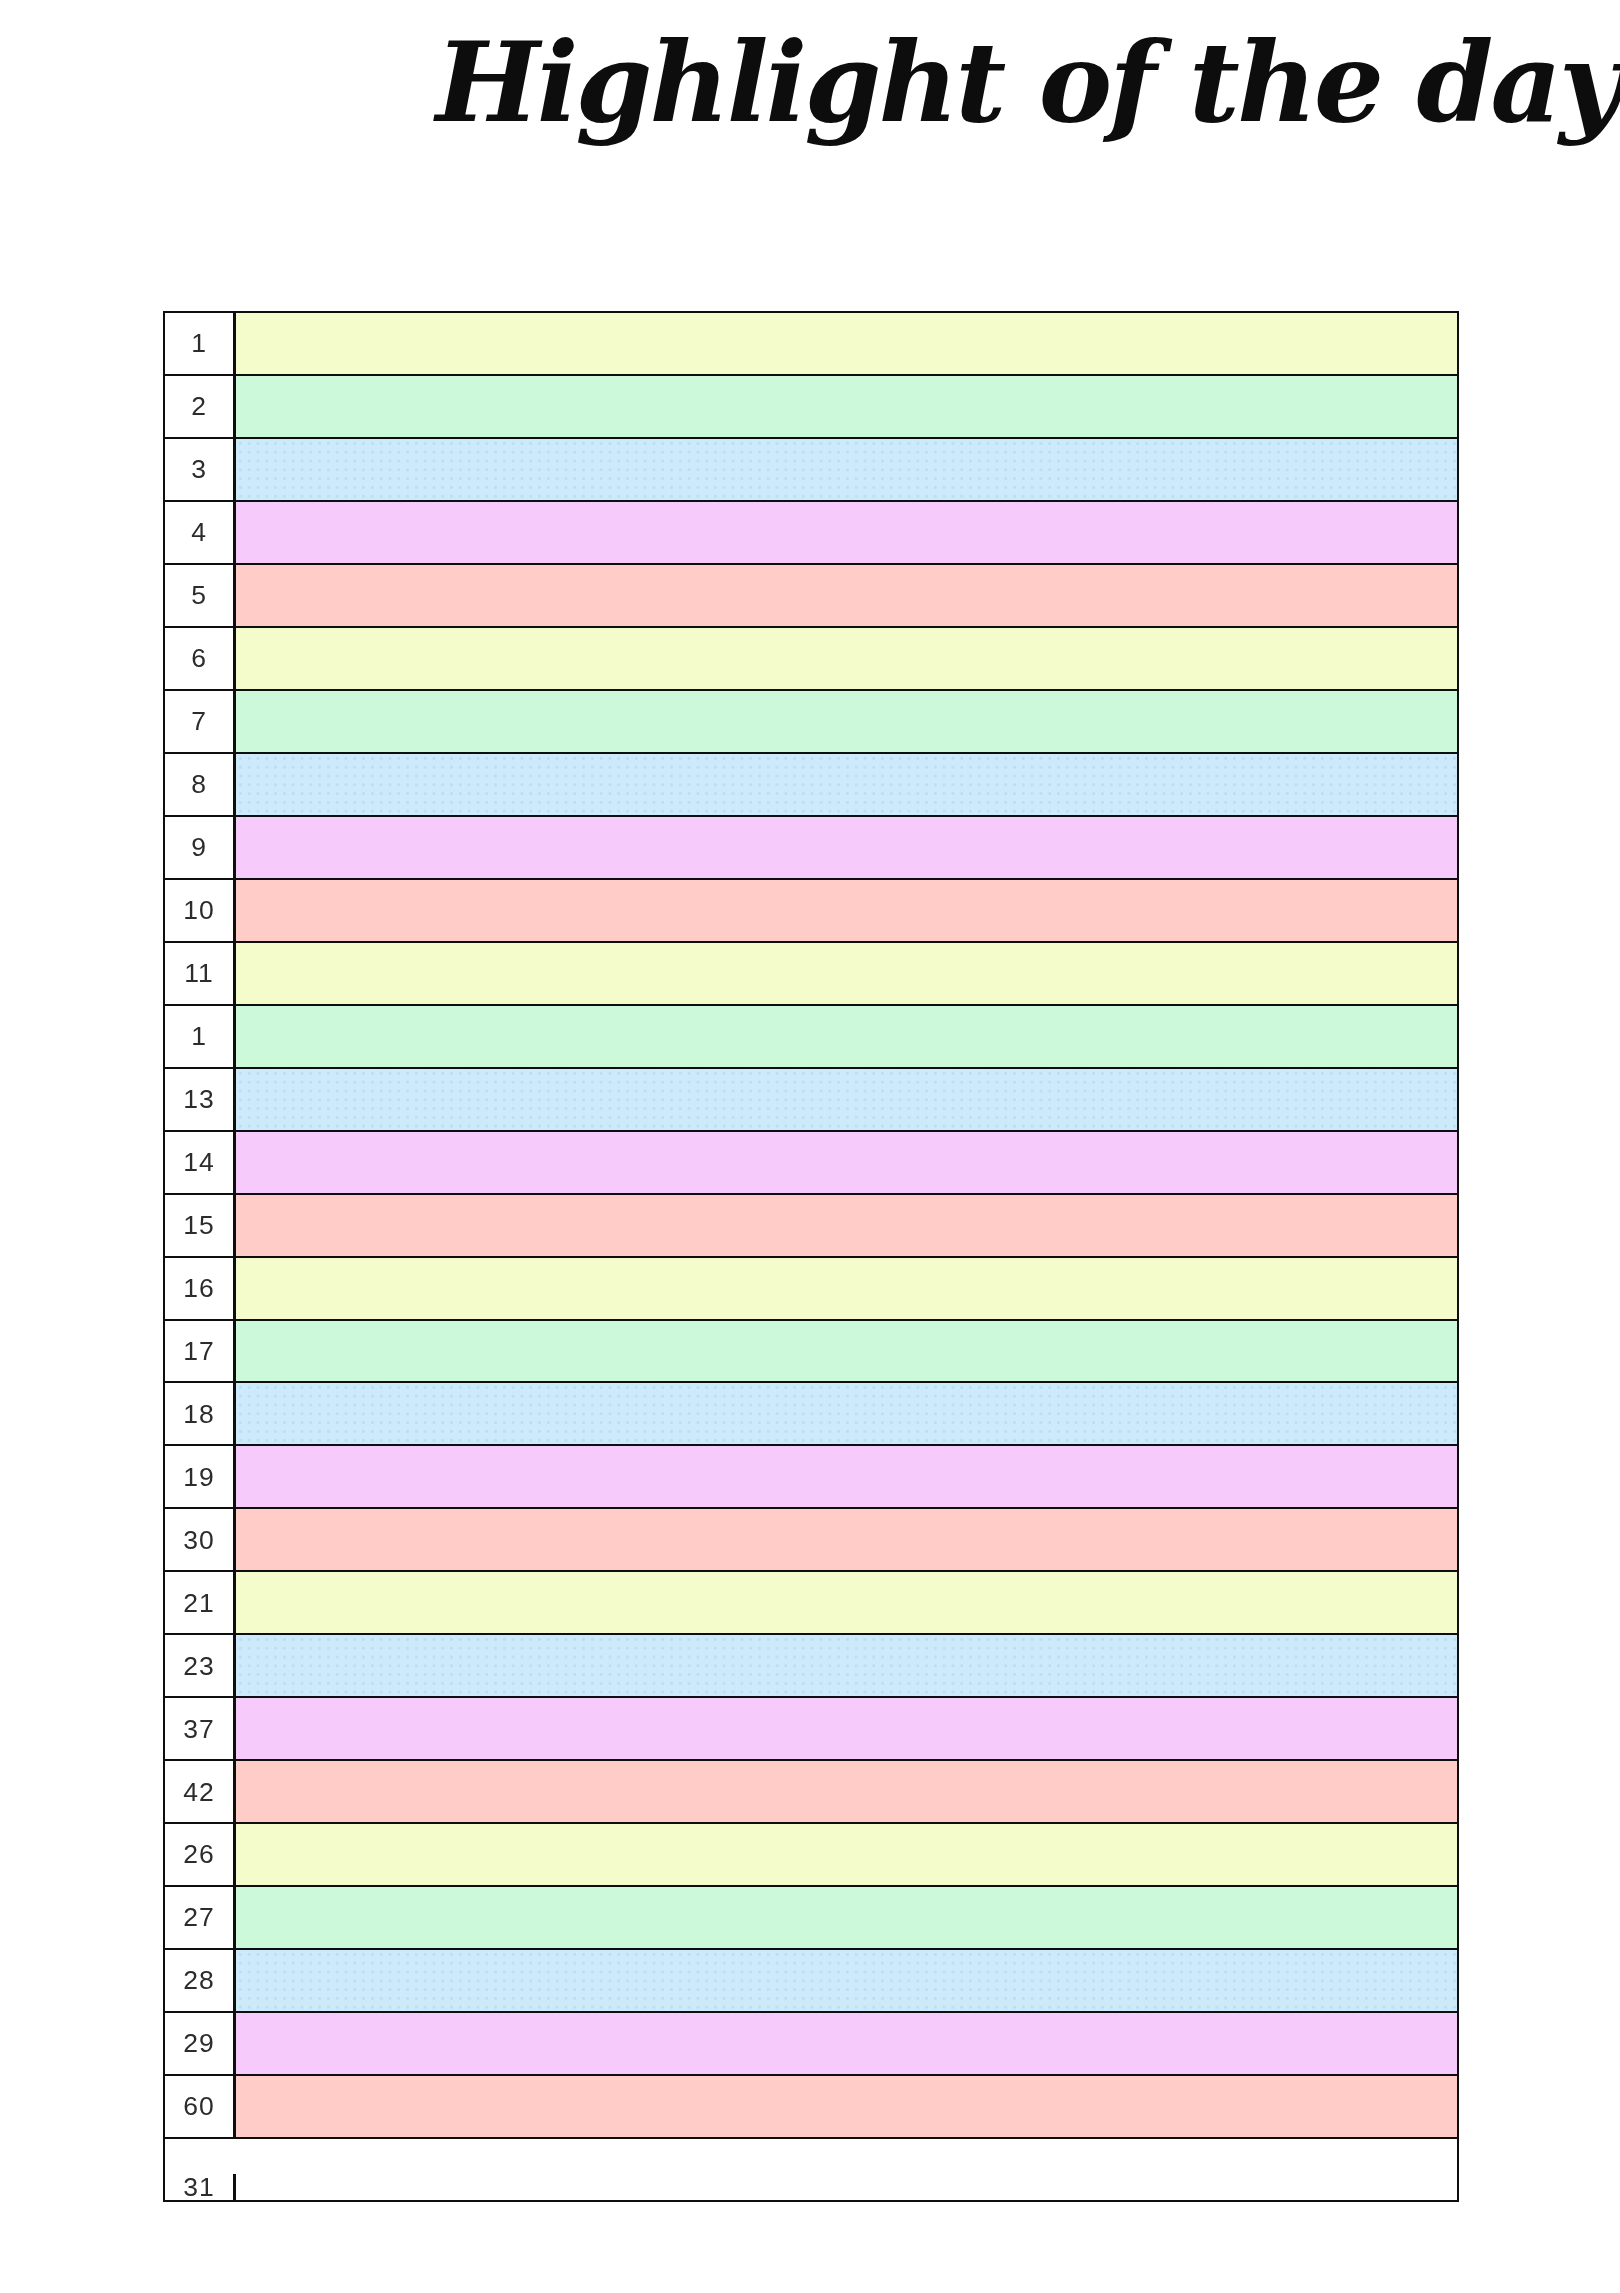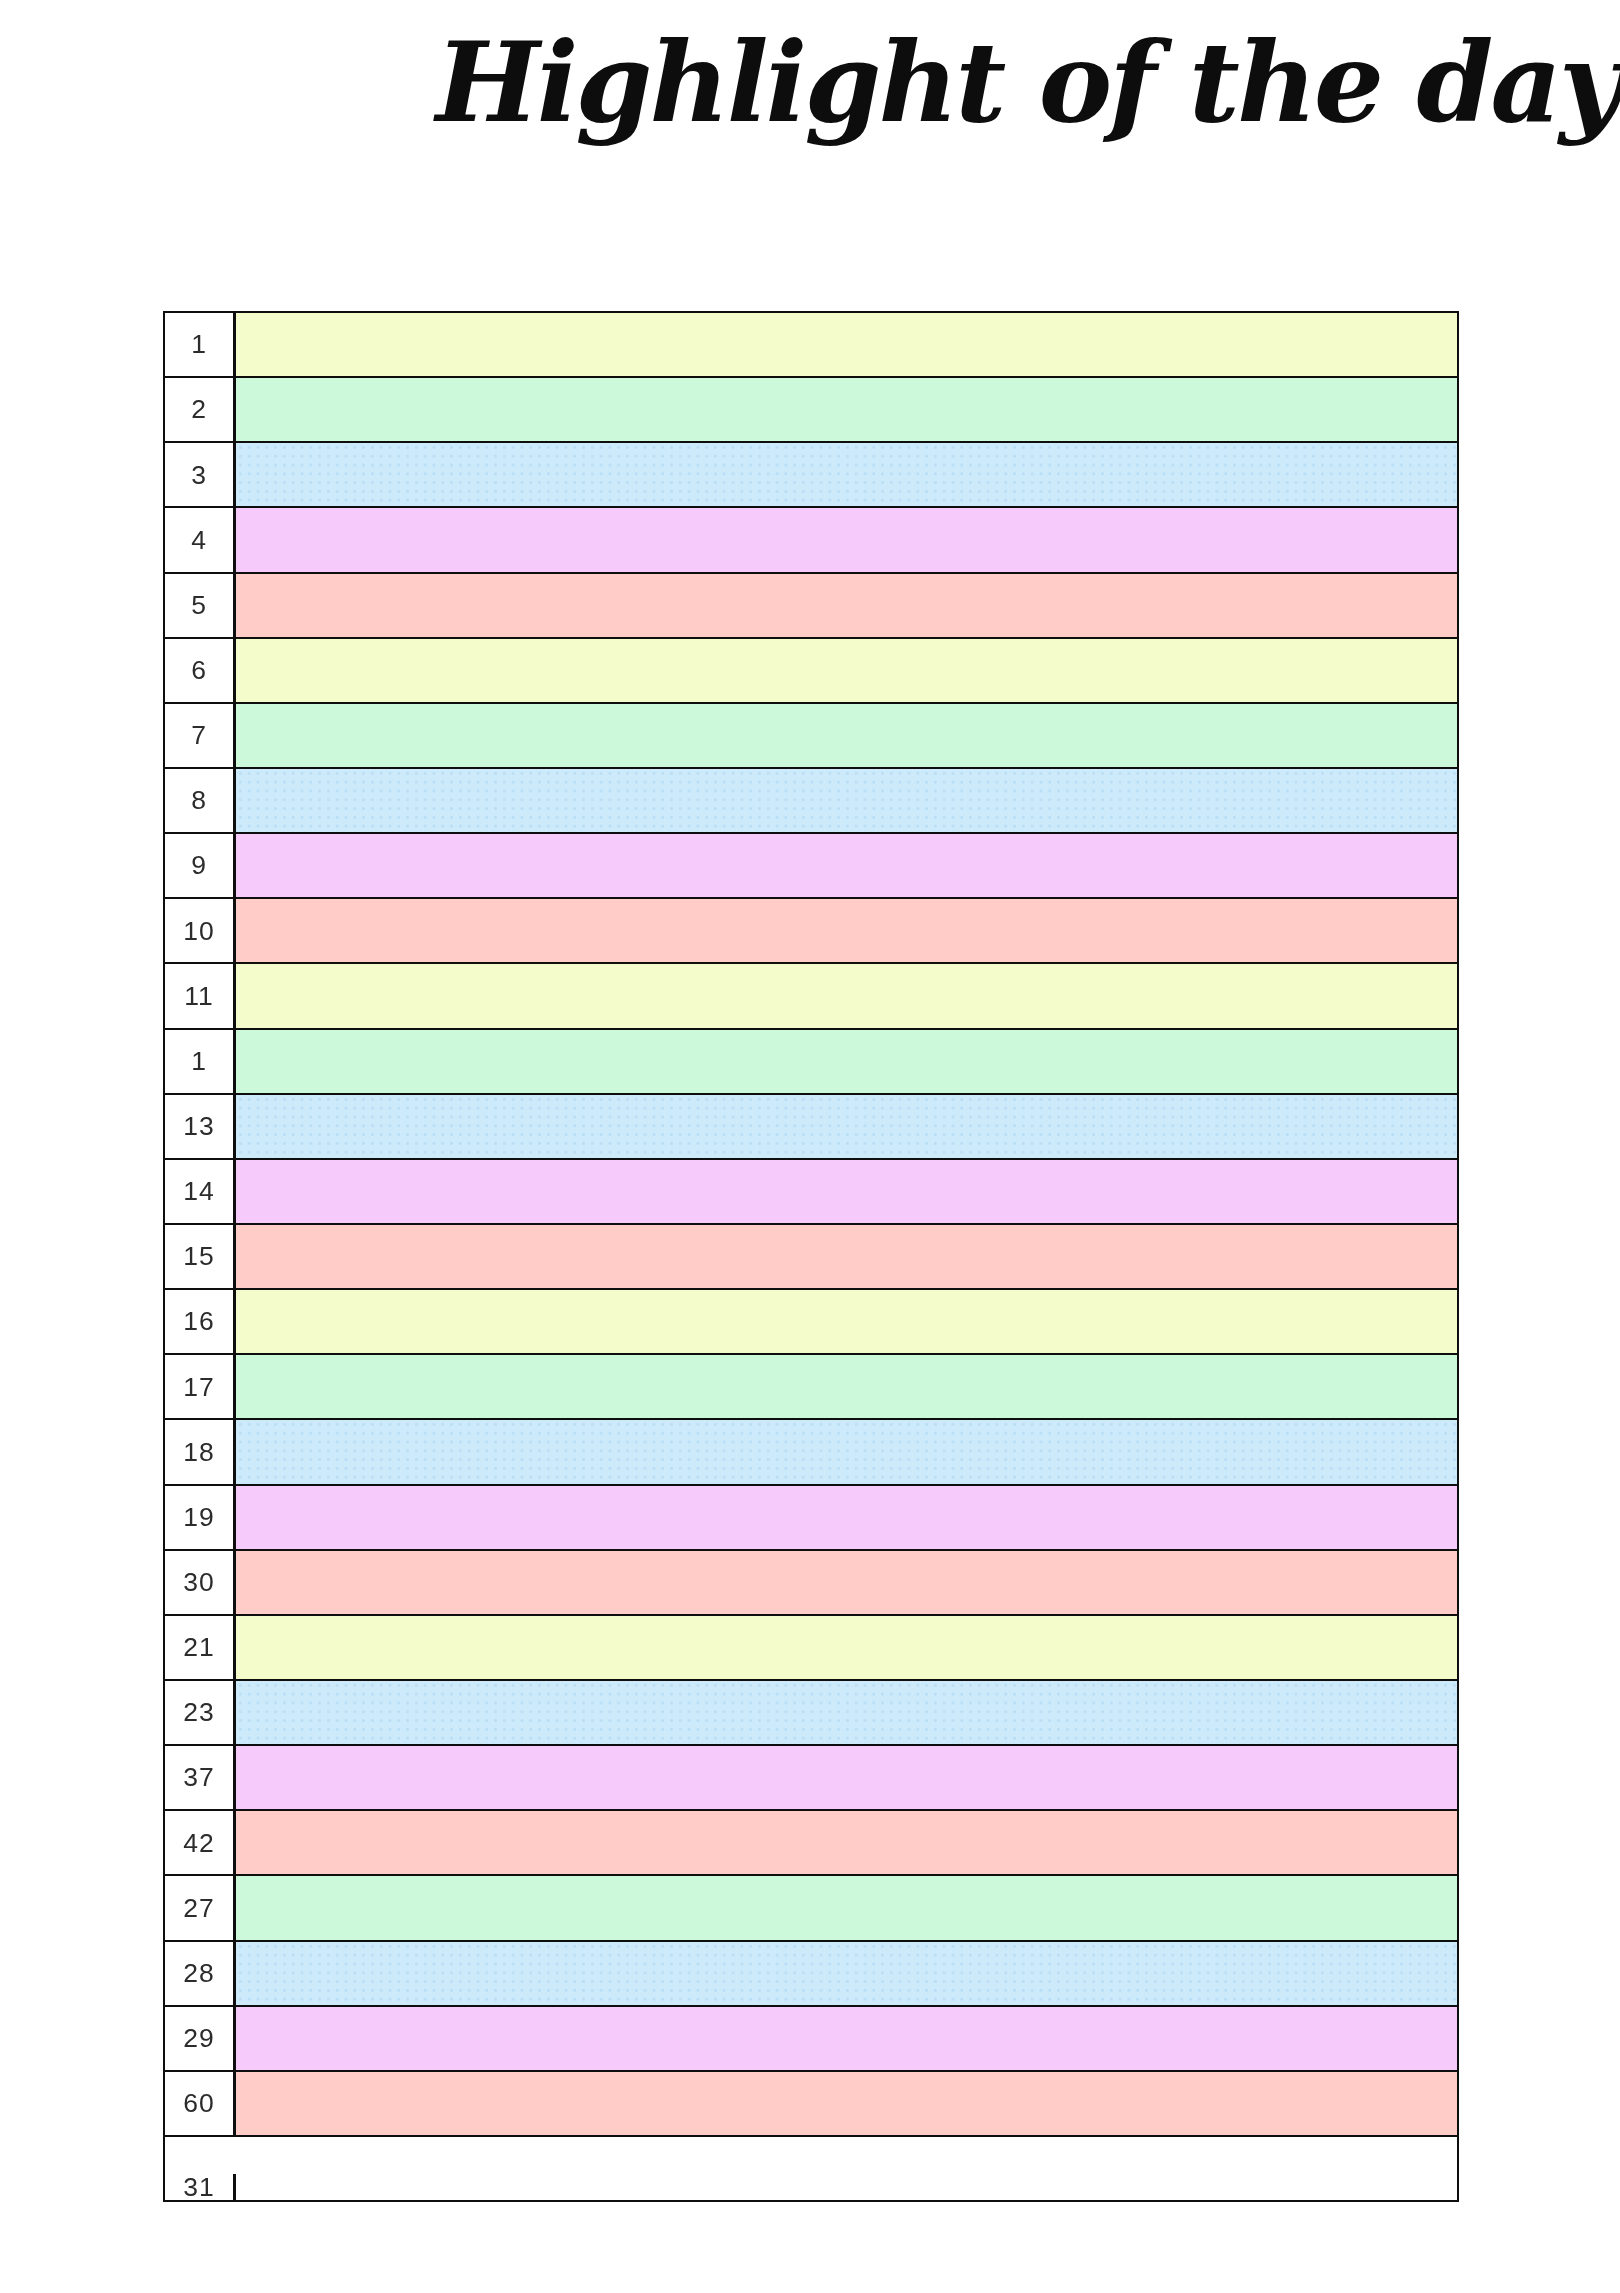--- a/index.html
+++ b/index.html
@@ -246,20 +246,26 @@
         <div class="entry-line" style="background-color: rgb(246, 202, 250);"></div>
       </div>
 
       <div class="day-row">
         <div class="num-cell">
           <span class="num-label">42</span>
         </div>
         <div class="entry-line" style="background-color: rgb(255, 204, 199);"></div>
       </div>
 
+      <div class="day-row">
+        <div class="num-cell">
+          <span class="num-label">26</span>
+        </div>
+        <div class="entry-line" style="background-color: rgb(245, 252, 204);"></div>
+      </div>
 
       <div class="day-row">
         <div class="num-cell">
           <span class="num-label">27</span>
         </div>
         <div class="entry-line" style="background-color: rgb(203, 249, 217);"></div>
       </div>
 
       <div class="day-row">
         <div class="num-cell">

